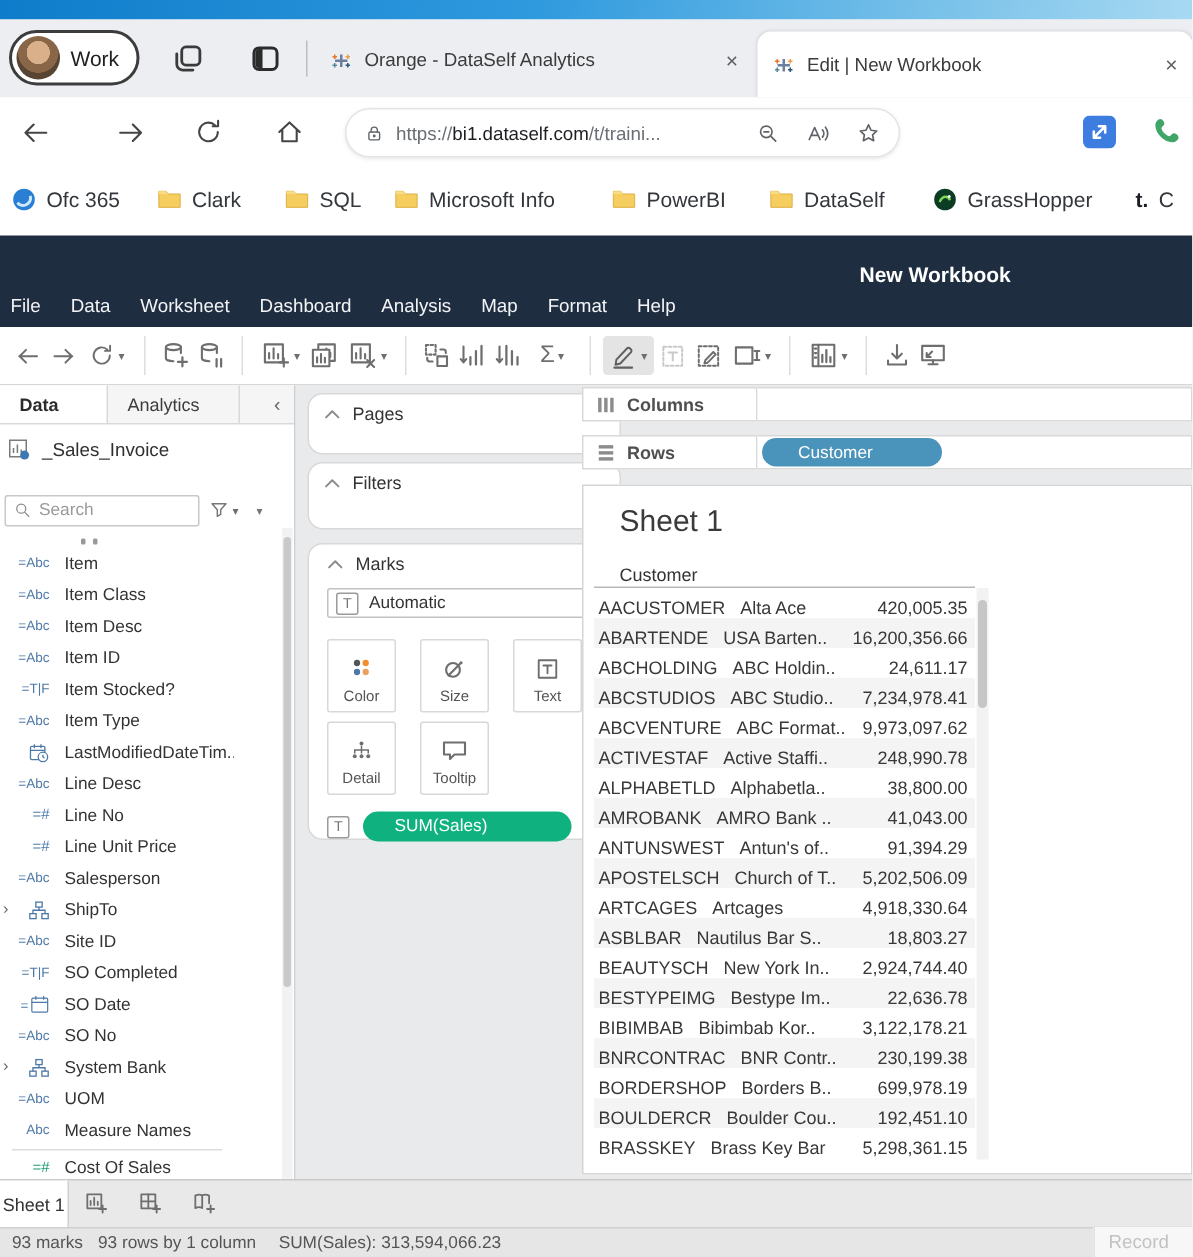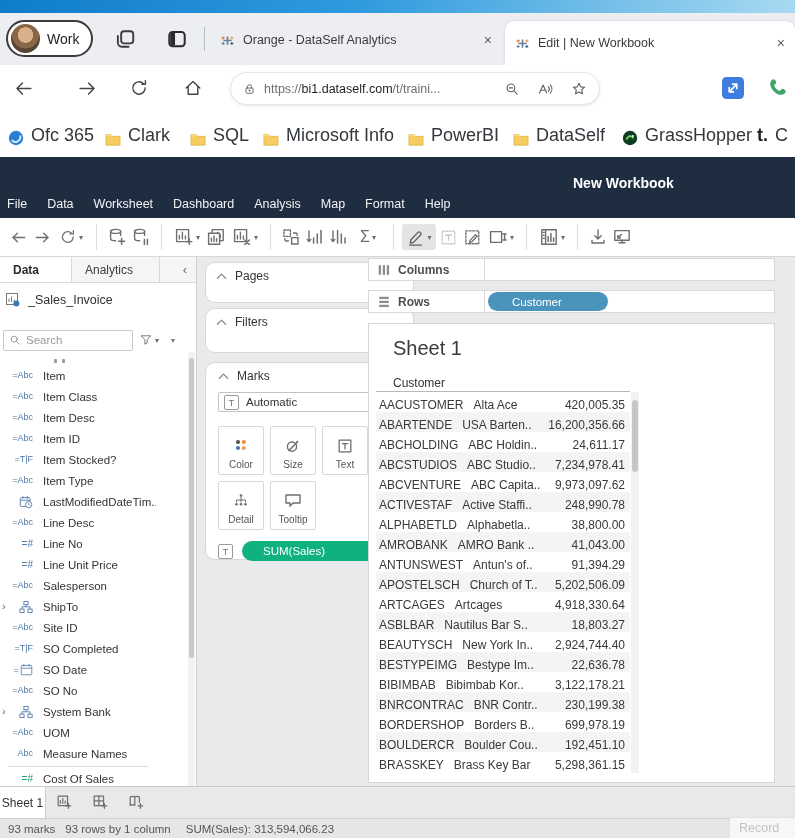--- a/index.html
+++ b/index.html
@@ -31,21 +31,21 @@
   #urlpill{position:absolute;left:230px;top:7px;width:370px;height:33px;background:#fff;border:1px solid #e3e5e8;
     border-radius:17px;box-shadow:0 1px 3px rgba(0,0,0,.10);display:flex;align-items:center;padding:0 12px;gap:8px}
   .url-text{font-size:12.5px;white-space:nowrap;overflow:hidden}
   .url-dim{color:#6a6f75}.url-host{color:#1d1f23}
   .pill-ic{margin-left:auto;display:flex;align-items:center;gap:17px}
   .ext-blue{position:absolute;left:722px;top:12px;width:22px;height:22px}
   .ext-phone{position:absolute;left:767px;top:11px;width:24px;height:24px}
 
   
   #bookmarks{position:absolute;left:0;top:112px;width:795px;height:45px;background:#fff}
-  .bm{position:absolute;top:13px;display:flex;align-items:flex-end;gap:7px;font-size:18px;color:#33373c;white-space:nowrap}
+  .bm{position:absolute;top:13px;display:flex;align-items:flex-start;gap:7px;font-size:14px;color:#33373c;white-space:nowrap}
 
   
   #menubar{position:absolute;left:0;top:157px;width:795px;height:61px;background:#1f2d40}
   #menuitems{position:absolute;left:7px;bottom:7px;display:flex;gap:20px}
   #menuitems span{font-size:12.5px;color:#f2f4f7}
   #wbtitle{position:absolute;left:573px;top:18px;font-size:14px;font-weight:bold;color:#fff}
 
   
   #ttoolbar{position:absolute;left:0;top:218px;width:795px;height:39px;background:#fff;border-bottom:1px solid #d7d7d7;
     display:flex;align-items:center;padding-left:6px}
@@ -95,28 +95,28 @@
   .card{position:absolute;left:8px;width:209px;background:#fff;border:1px solid #d8d8d8;border-radius:10px}
   .card-h{display:flex;align-items:center;gap:8px;padding:6px 0 0 10px}
   .card-h .cl{font-size:12px;color:#333}
   #card-pages{top:5px;height:41px}
   #card-filters{top:51px;height:45px}
   #card-marks{top:105px;height:198px;padding:0 12px}
   #marks-dd{margin-top:9px;height:20px;border:1px solid #c2c2c2;border-radius:2px;display:flex;align-items:center;gap:7px;padding:0 5px;background:#fff}
   #marks-dd .ddlbl{font-size:11.5px;color:#333}
   #marks-dd .caret{margin-left:auto}
   .tchip{width:15px;height:15px;border:1px solid #9a9a9a;border-radius:2px;font-size:9.5px;color:#777;display:flex;align-items:center;justify-content:center;background:#fff;flex:none}
-  .mgrid{display:flex;gap:6px;margin-top:14px}
+  .mgrid{display:flex;gap:16px;margin-top:14px}
   .mbtn{width:46px;height:49px;border:1px solid #d8d8d8;border-radius:2px;background:#fff;display:flex;flex-direction:column;align-items:center;justify-content:flex-end;padding-bottom:4px;gap:4px}
   .mbtn .ml{font-size:10px;color:#555}
   .pillrow{display:flex;align-items:center;gap:9px;margin-top:11px}
   .pill-measure{width:139px;height:20px;border-radius:10px;background:#0fb27e;color:#fff;font-size:11.5px;display:flex;align-items:center;padding-left:21px}
 
   
-  #viewarea{position:absolute;left:368px;top:0;width:407px;height:529px}
+  #viewarea{position:absolute;left:388px;top:0;width:407px;height:529px}
   .shelfrow{position:absolute;left:0;width:407px;height:23px;display:flex}
   .shelf-label{width:117px;background:#fff;border:1px solid #d9d9d9;display:flex;align-items:center;gap:7px;padding-left:8px;flex:none}
   .shelf-label .sl{font-size:12px;font-weight:bold;color:#4f4f4f}
   .shelf-area{flex:1;background:#fff;border:1px solid #d9d9d9;border-left:none;display:flex;align-items:center}
   #shelf-cols{top:1px}
   #shelf-rows{top:33px}
   .pill-dim{width:120px;height:19px;margin-left:3px;border-radius:10px;background:#4a93ba;color:#fff;font-size:11.5px;display:flex;align-items:center;padding-left:24px}
   #sheetcard{position:absolute;left:0;top:66px;width:407px;height:460px;background:#fff;border:1px solid #d5d5d5}
   #sheettitle{position:absolute;left:24px;top:13px;font-size:20px;color:#3b3b3b}
   #colheader{position:absolute;left:24px;top:52px;font-size:12px;color:#333}
@@ -733,21 +733,21 @@
               <span class="tname">ABC Holdin..</span>
               <span class="tval">24,611.17</span>
             </div>
           <div class="trow">
               <span class="tid">ABCSTUDIOS</span>
               <span class="tname">ABC Studio..</span>
               <span class="tval">7,234,978.41</span>
             </div>
           <div class="trow">
               <span class="tid">ABCVENTURE</span>
-              <span class="tname">ABC Capita..</span>
+              <span class="tname">ABC Format..</span>
               <span class="tval">9,973,097.62</span>
             </div>
           <div class="trow">
               <span class="tid">ACTIVESTAF</span>
               <span class="tname">Active Staffi..</span>
               <span class="tval">248,990.78</span>
             </div>
           <div class="trow">
               <span class="tid">ALPHABETLD</span>
               <span class="tname">Alphabetla..</span>

